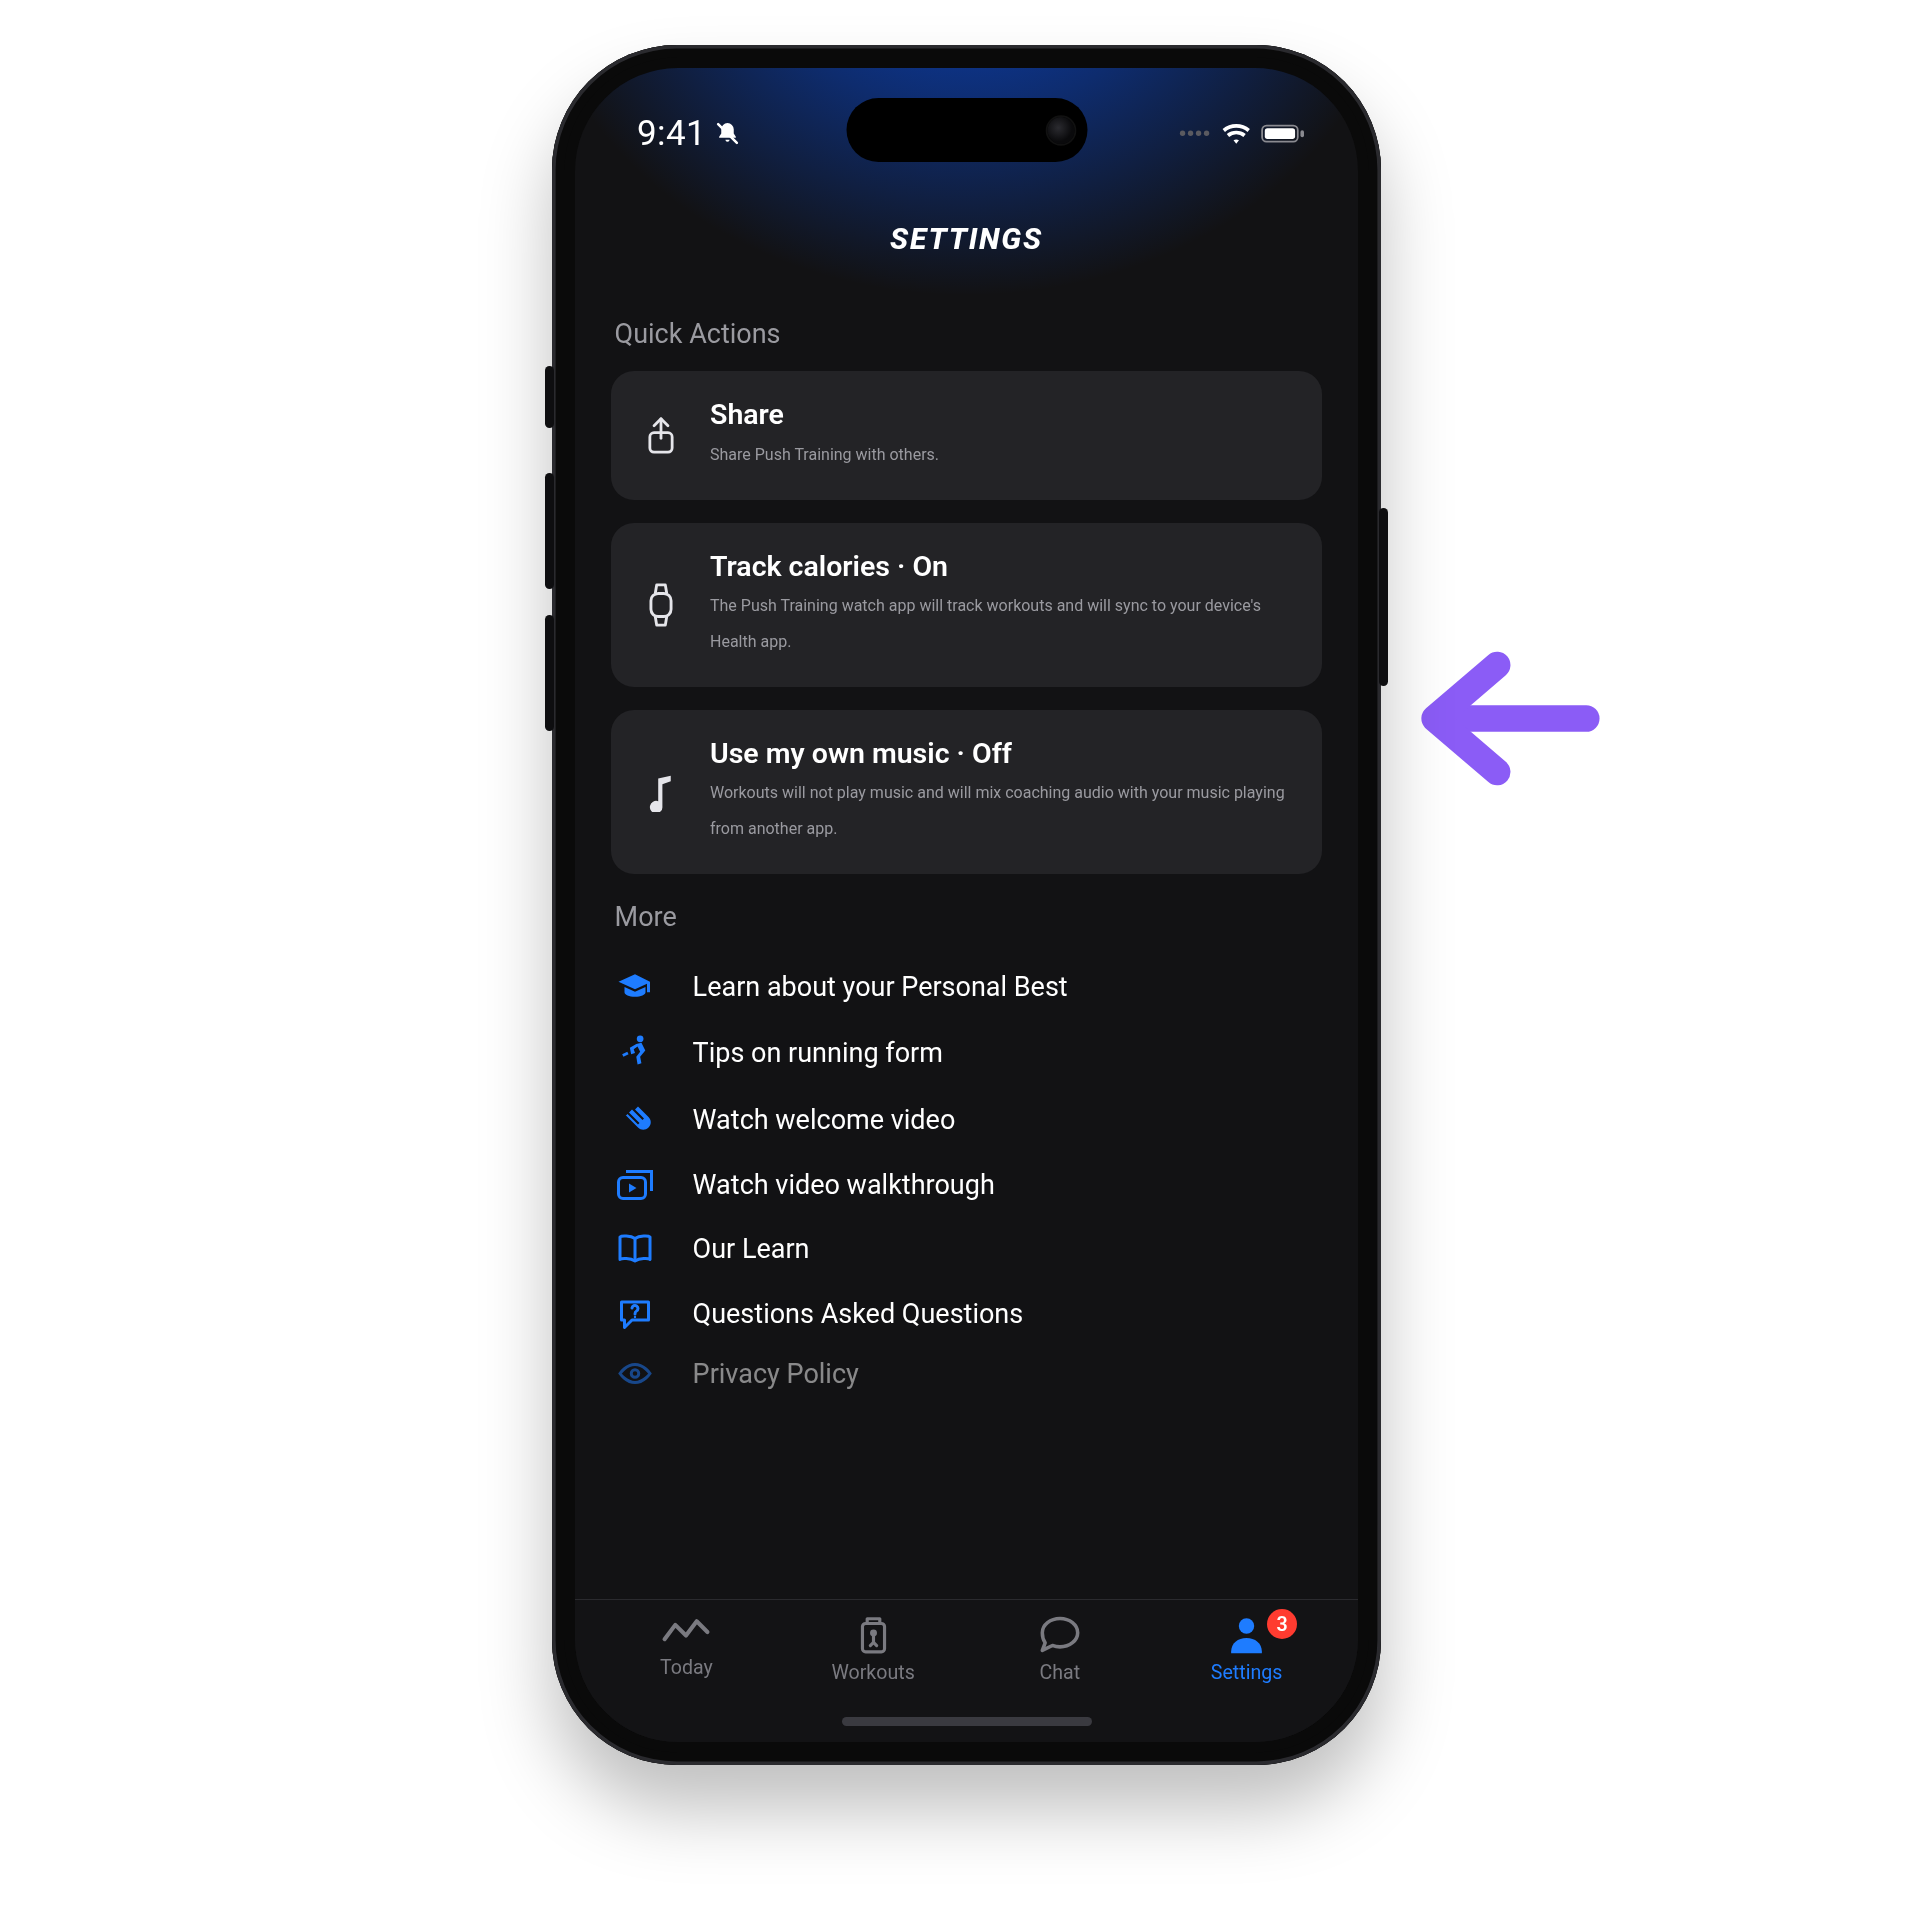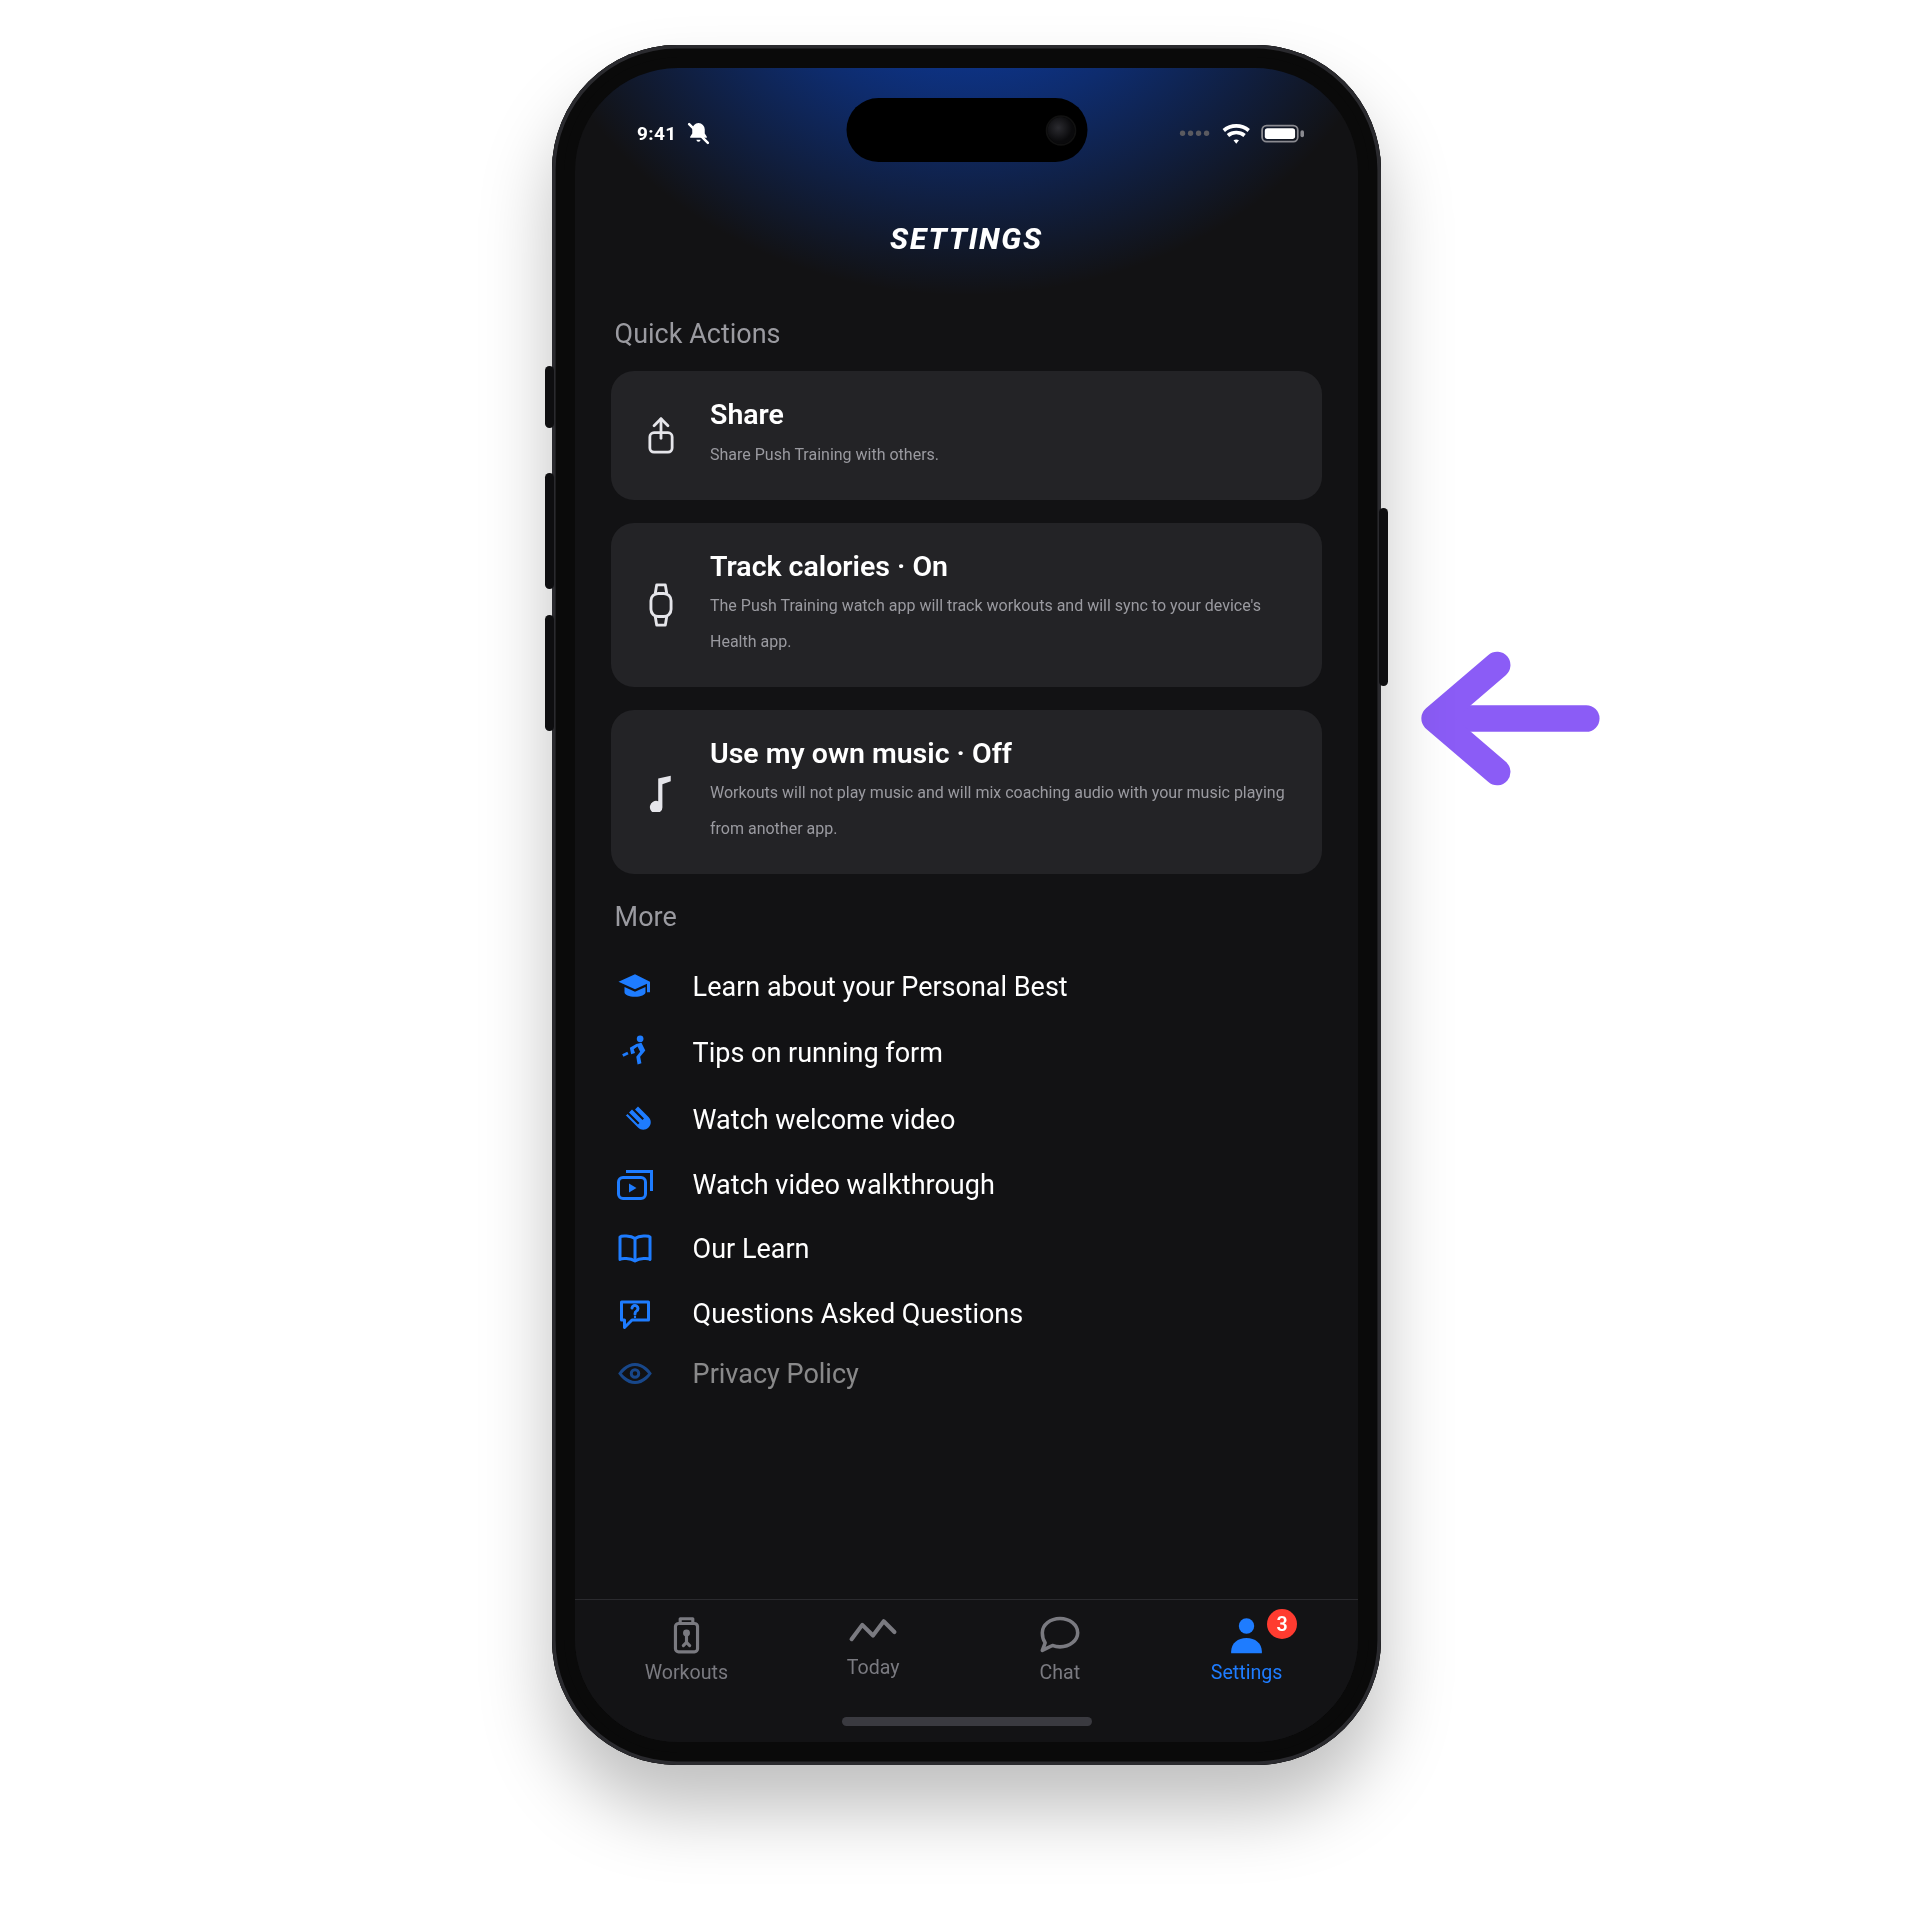--- a/index.html
+++ b/index.html
@@ -105,22 +105,22 @@
     left: 0; right: 0;
     height: 53px;
     display: flex;
     align-items: center;
     justify-content: space-between;
     padding: 0 52px 0 62px;
     box-sizing: border-box;
     color: #fff;
   }
   .statusbar .time {
-    font-size: 19px;
-    font-weight: 700;
+    font-size: 35px;
+    font-weight: 400;
     letter-spacing: 0.4px;
     display: flex;
     align-items: center;
     gap: 9px;
   }
   .statusbar .right {
     display: flex;
     align-items: center;
     gap: 10.7px;
   }
@@ -461,39 +461,39 @@
             </span>
             <span class="li-label">Privacy Policy</span>
           </div>
 
         </div>
       </div>
 
       <div class="tabbar">
         <div class="tab">
           <span>
+            <svg width="50" height="36" viewBox="0 0 28 20" fill="none" stroke="currentColor" stroke-width="2.3" stroke-linecap="round" stroke-linejoin="round">
+              <polyline points="2,14 8,6 14,12 20,4 26,10"></polyline>
+            </svg>
+          </span>
+          <span class="tlabel">Today</span>
+        </div>
+        <div class="tab">
+          <span>
             <svg width="37" height="41" viewBox="0 0 22 26" fill="none" stroke="currentColor" stroke-width="2" stroke-linejoin="round">
               <rect x="4" y="6" width="14" height="18" rx="2"></rect>
               <path d="M7 6V3h8v3"></path>
               <circle cx="11" cy="12" r="1.2" fill="currentColor"></circle>
               <path d="M11 14v4m-2 2l2-2 2 2" stroke-linecap="round"></path>
             </svg>
           </span>
           <span class="tlabel">Workouts</span>
         </div>
         <div class="tab">
           <span>
-            <svg width="50" height="36" viewBox="0 0 28 20" fill="none" stroke="currentColor" stroke-width="2.3" stroke-linecap="round" stroke-linejoin="round">
-              <polyline points="2,14 8,6 14,12 20,4 26,10"></polyline>
-            </svg>
-          </span>
-          <span class="tlabel">Today</span>
-        </div>
-        <div class="tab">
-          <span>
             <svg width="46" height="41" viewBox="0 0 26 22" fill="none" stroke="currentColor" stroke-width="2" stroke-linejoin="round">
               <path d="M23 10c0 4.4-4.5 8-10 8-1.5 0-3-.3-4.3-.8L3 20l1.6-4.3C3.6 14.2 3 12.2 3 10c0-4.4 4.5-8 10-8s10 3.6 10 8z"></path>
             </svg>
           </span>
           <span class="tlabel">Chat</span>
         </div>
         <div class="tab active">
           <span>
             <svg width="43" height="41" viewBox="0 0 24 24" fill="currentColor">
               <circle cx="12" cy="7" r="4.5"></circle>

